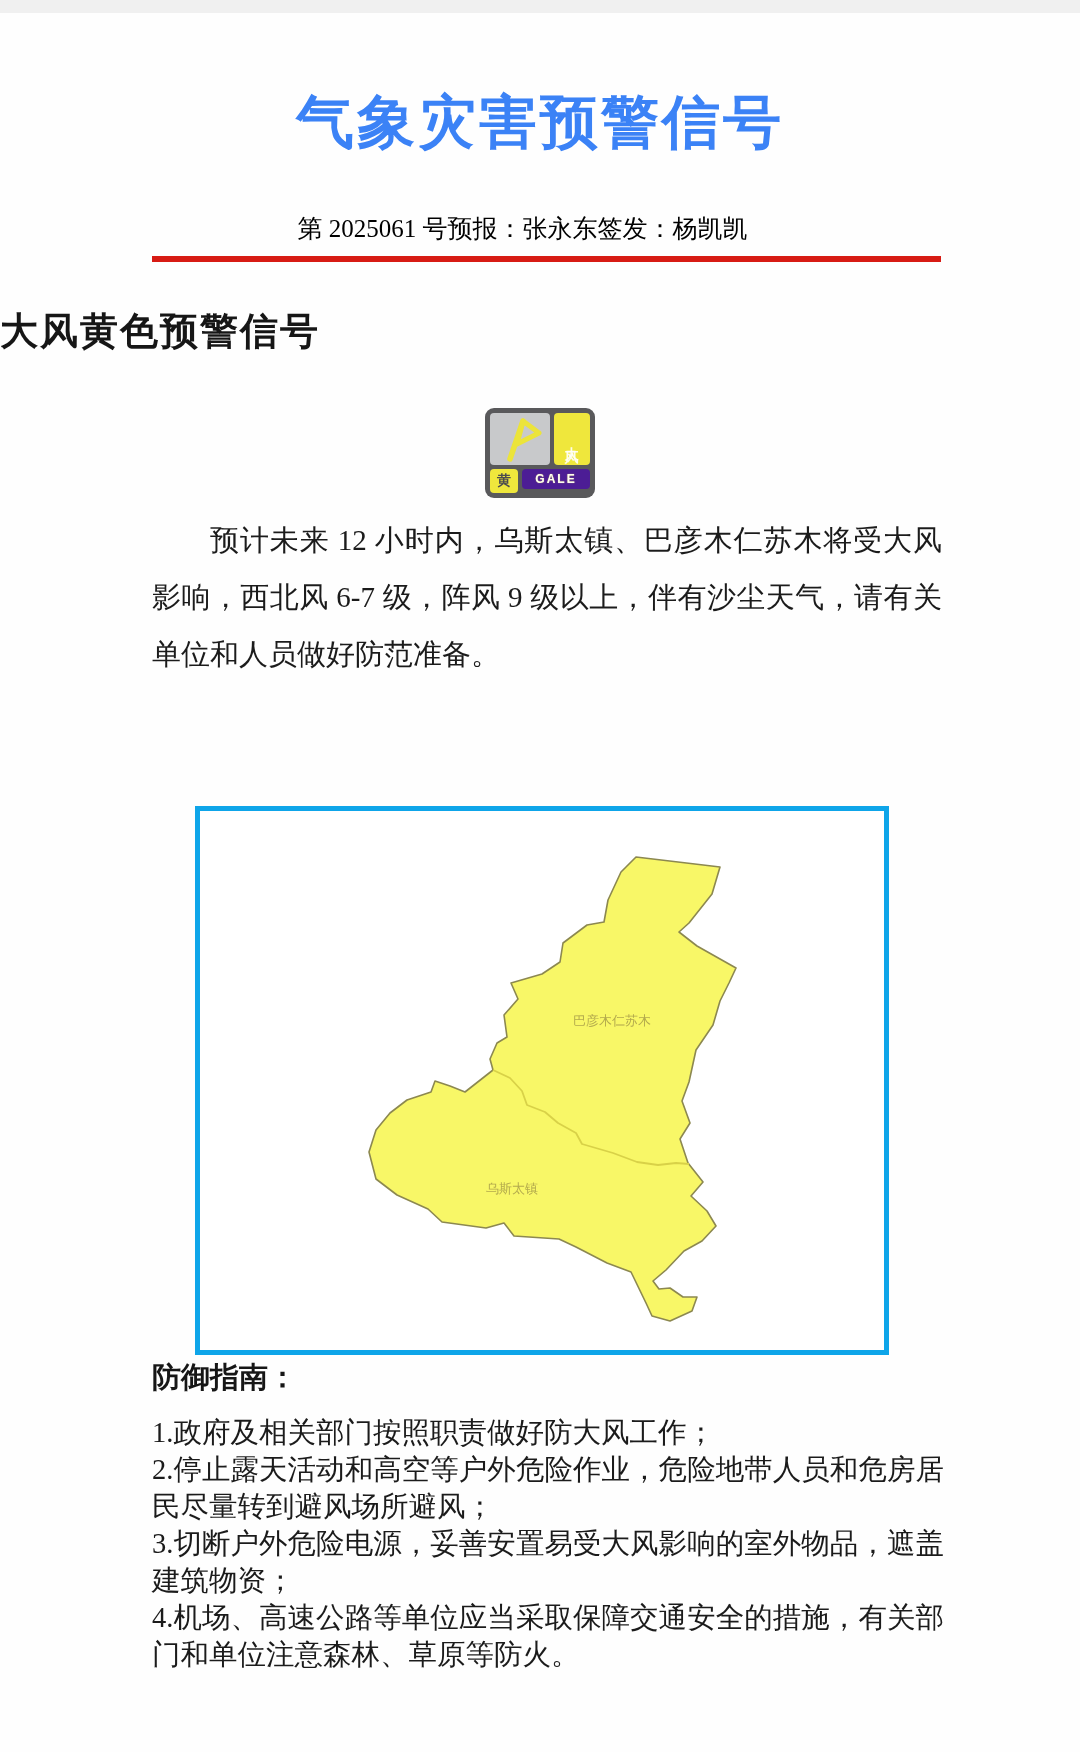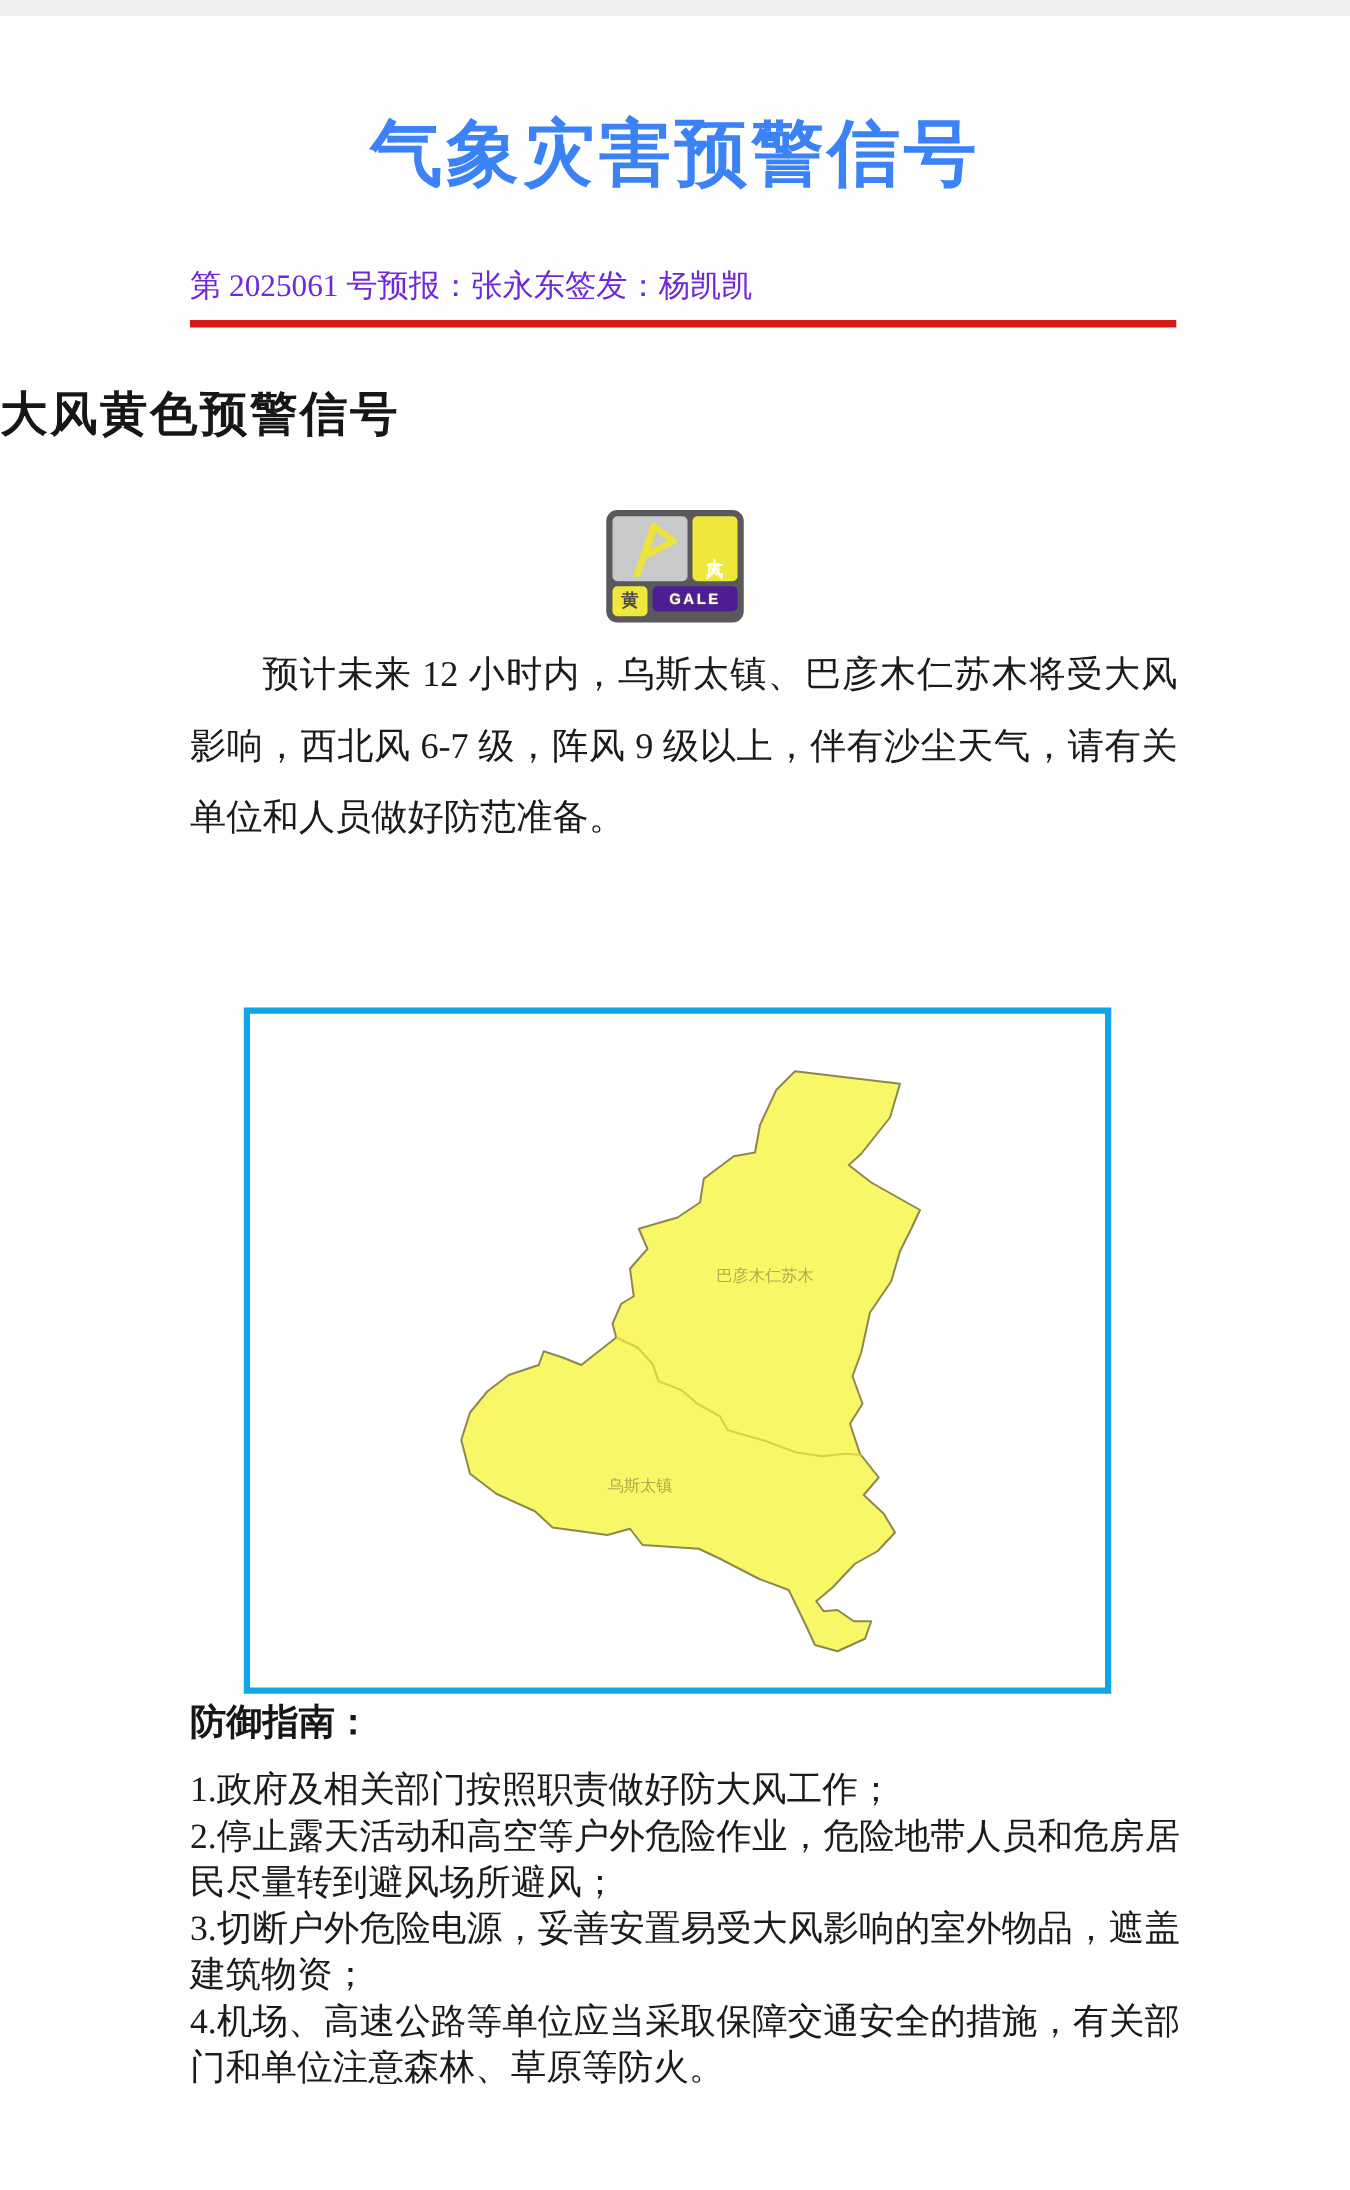--- a/index.html
+++ b/index.html
@@ -8,22 +8,22 @@
     background:#fefefe;overflow:hidden;
     font-family:"Liberation Serif","DejaVu Serif",serif;color:#1b1b1b;
   }
   .top-strip{position:absolute;top:0;left:0;width:1080px;height:13px;background:#f0f0f0;}
   .title{
     position:absolute;top:84px;left:0;width:1080px;margin:0;
     text-align:center;font-size:58px;font-weight:700;letter-spacing:3px;color:#3b82f6;
   }
   .meta-row{
     position:absolute;top:212px;left:152px;width:789px;
-    display:flex;justify-content:flex-start;align-items:baseline;
-    font-size:25px;color:#6d28d9;
+    display:flex;justify-content:center;align-items:baseline;
+    font-size:25px;color:#000000;
   }
   .meta-row .issuer{margin-right:48px;}
   .red-rule{position:absolute;top:256px;left:152px;width:789px;height:6px;background:#d71b14;}
   .subtitle{
     position:absolute;top:306px;left:0;width:1080px;margin:0;
     font-size:38px;font-weight:700;letter-spacing:2px;color:#161616;
   }
   
   .warn-icon{
     position:absolute;top:408px;left:50%;transform:translateX(-50%);

